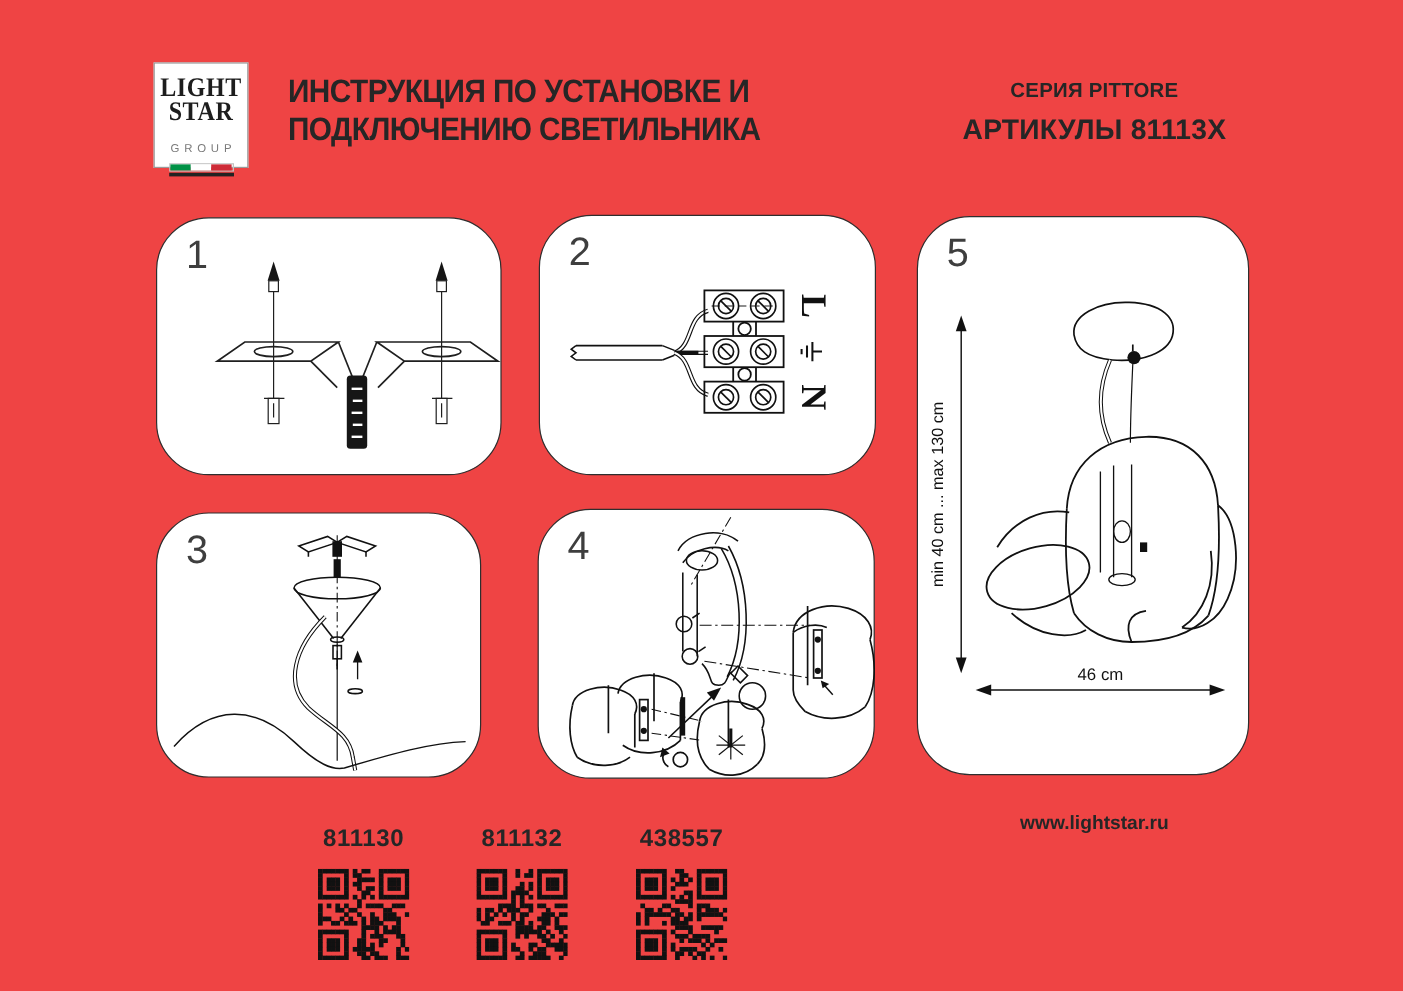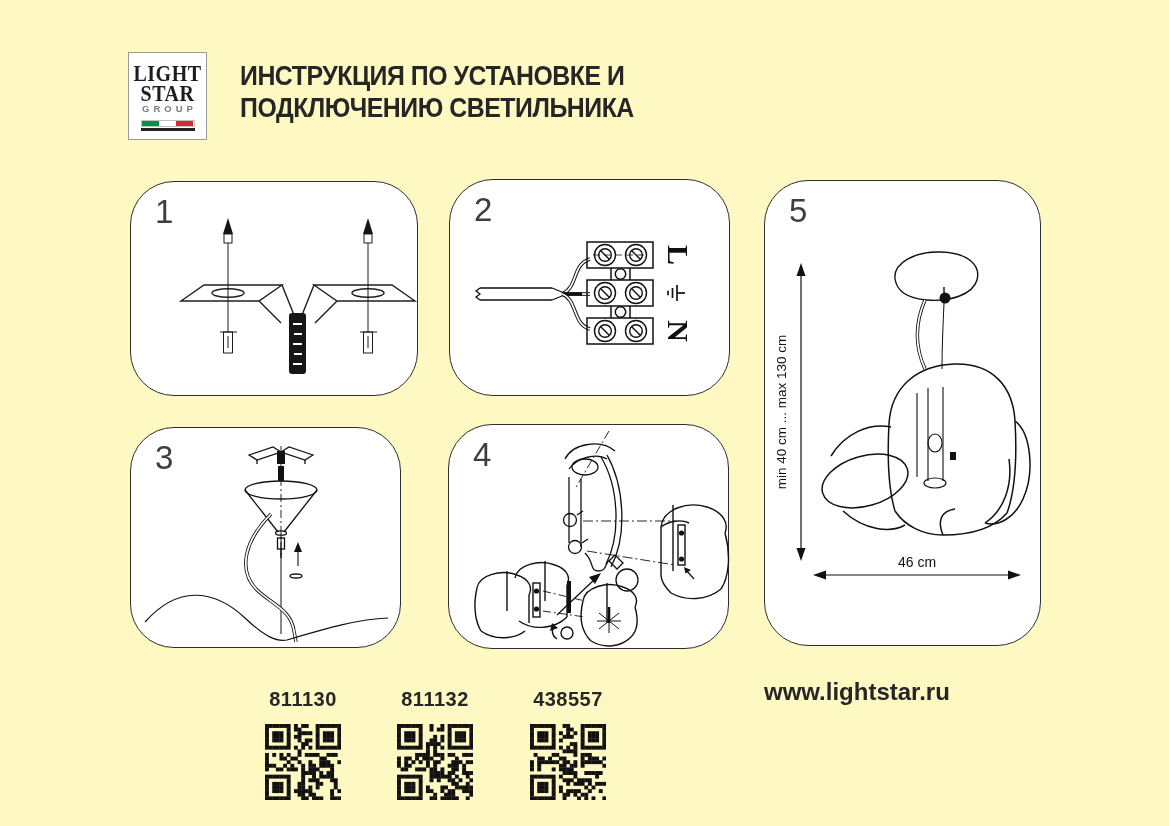--- a/index.html
+++ b/index.html
@@ -1,32 +1,32 @@
 <!DOCTYPE html>
 <html><head>
 <meta charset="utf-8">
 <style>
   * { margin:0; padding:0; box-sizing:border-box; }
   html,body { background:#ffffff; }
   .page {
-    position:relative; width:1169px; height:826px; background:#fef9c3;
+    position:relative; width:1169px; height:826px; background:#ef4444;
     font-family:"Liberation Sans", sans-serif; color:#262626; overflow:hidden;
   }
   
   .logo-box {
     position:absolute; left:128px; top:52px; width:79px; height:88px;
     border:1px solid #9a9a9a; background:#fff; text-align:center; padding-top:9px;
   }
   .logo-word {
     font-family:"Liberation Serif", serif; font-weight:bold; font-size:20px;
     line-height:20px; color:#1d1d1d; letter-spacing:0.5px;
     transform:scaleY(1.12); transform-origin:center top;
   }
   .logo-sub {
-    font-size:9.5px; color:#7a7a7a; letter-spacing:4px; text-indent:4px; margin-top:1px;font-weight:bold;
+    font-size:9.5px; color:#7a7a7a; letter-spacing:4px; text-indent:4px; margin-top:17px;
   }
   .logo-flag {
     width:54px; height:7px; margin:6px auto 0; display:flex; border:1px solid #c2c2c2;
   }
   .logo-flag i { flex:1; }
   .logo-flag-base { width:54px; height:3px; margin:1px auto 0; background:#222; }
   .doc-title {
     position:absolute; left:240px; top:60px; width:470px;
     font-weight:bold; font-size:27px; line-height:32px; letter-spacing:-0.5px;
     transform:scaleX(0.92); transform-origin:left top; color:#262626;
@@ -47,22 +47,22 @@
   #panel1 { left:130px; top:181px; width:288px; height:215px; }
   #panel2 { left:449px; top:179px; width:281px; height:217px; }
   #panel3 { left:130px; top:427px; width:271px; height:221px; }
   #panel4 { left:448px; top:424px; width:281px; height:225px; }
   #panel5 { left:764px; top:180px; width:277px; height:466px; }
   
   .product-col { position:absolute; top:676px; width:140px; text-align:center;margin-top:12px; }
   .product-code { font-weight:bold; font-size:20px; letter-spacing:0.5px; color:#262626; }
   .product-qr { margin-top:13px; }
   .website {
-    position:absolute; left:764px; top:678px; width:296px; text-align:left;
-    font-weight:bold; font-size:24px; color:#262626;
+    position:absolute; left:764px; top:678px; width:296px; text-align:center;
+    font-weight:bold; font-size:16px; color:#262626;
   }
   text { font-family:"Liberation Sans", sans-serif; }
   .serifLbl { font-family:"Liberation Serif", serif; font-weight:bold; }
 </style>
 </head>
 <body>
 
 <div class="page">
 
   <div class="logo-box">
@@ -75,20 +75,24 @@
         <i style="background:#ce2b37"></i>
     </div>
     <div class="logo-flag-base"></div>
   </div>
 
   <div class="doc-title">
     <div>ИНСТРУКЦИЯ ПО УСТАНОВКЕ И</div>
     <div>ПОДКЛЮЧЕНИЮ СВЕТИЛЬНИКА</div>
   </div>
 
+  <div class="head-right">
+    <div class="series-line">СЕРИЯ PITTORE</div>
+    <div class="articles-line">АРТИКУЛЫ 81113X</div>
+  </div>
 
   <section class="panel" id="panel1">
     <span class="panel-num">1</span>
     <svg width="288" height="215" viewBox="0 0 288 215">
       <g stroke="#1f1f1f" fill="none" stroke-width="1.4">
         <polygon points="50,119 73,103 151,103 128,119"></polygon>
         <ellipse cx="97" cy="111" rx="16" ry="4.2"></ellipse>
         <polygon points="284,119 261,103 183,103 206,119"></polygon>
         <ellipse cx="237" cy="111" rx="16" ry="4.2"></ellipse>
         <path d="M151,103 L163,133"></path>

